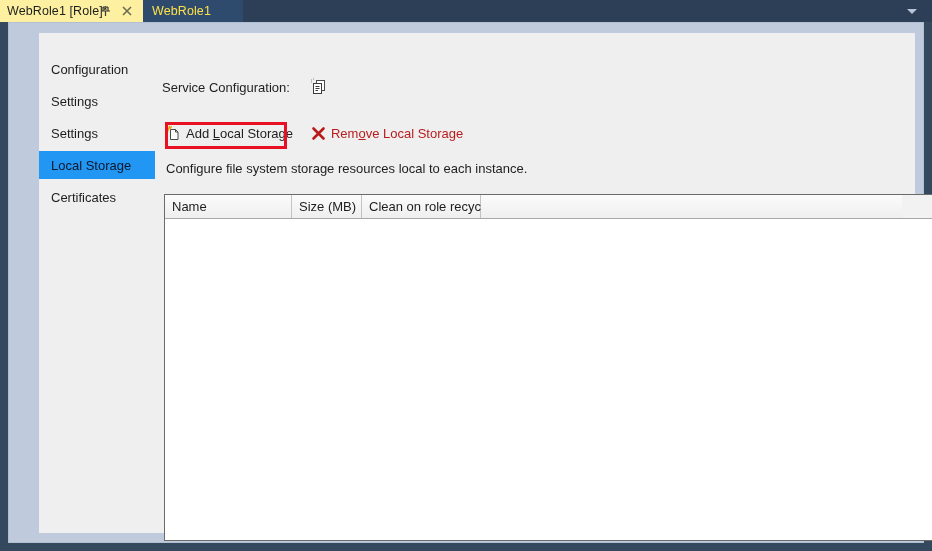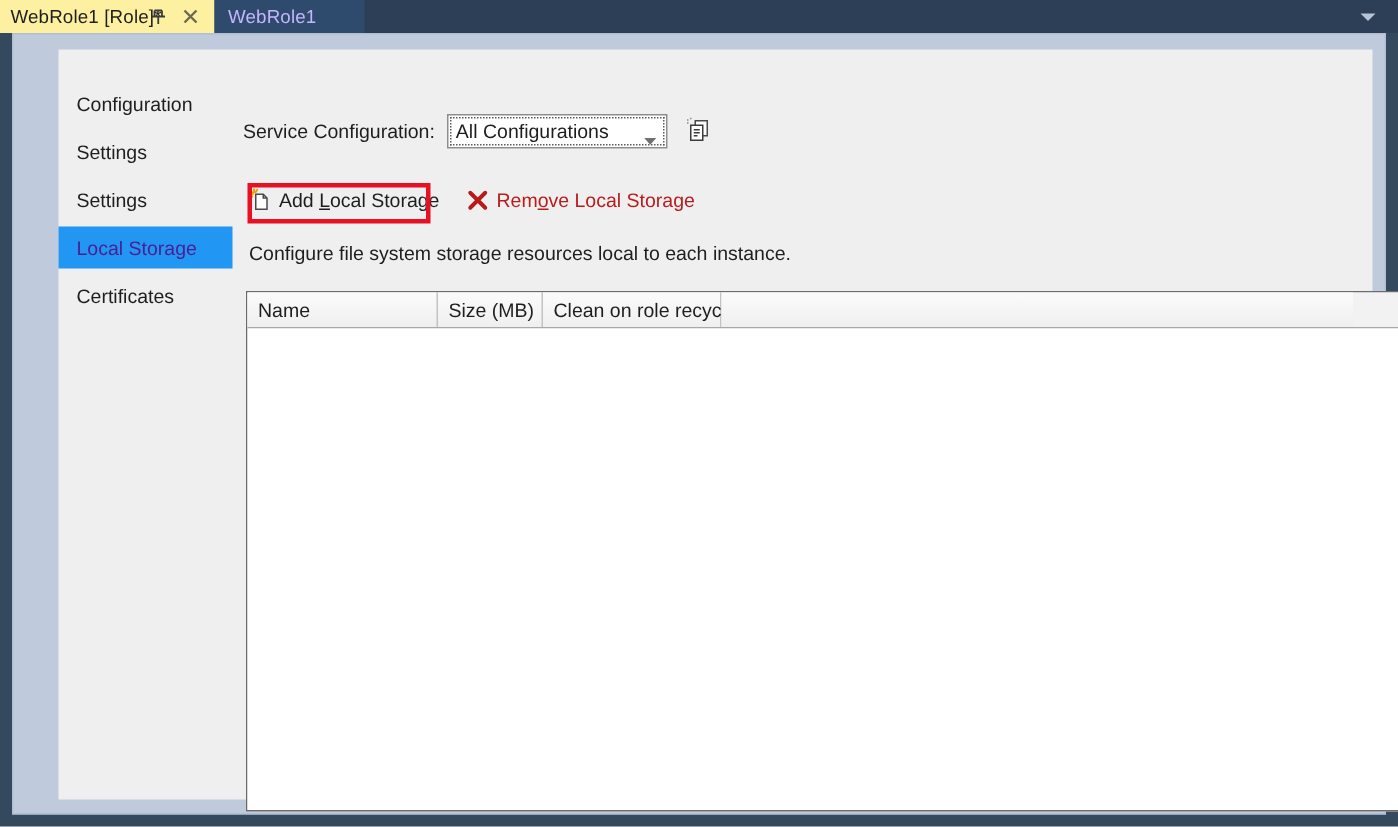--- a/index.html
+++ b/index.html
@@ -36,21 +36,21 @@
     color: #1e1e1e;
     padding-left: 7px;
   }
   .tab-active .tab-label { color: #1e1e1e; }
   .tab-inactive {
     left: 143px; width: 100px;
     background: #2e4b6e;
     color: #f0f0f0;
     padding-left: 9px;
   }
-  .tab-inactive .tab-label { color: #c4b5fd; }
+  .tab-inactive .tab-label { color: #fde047; }
   .tab-label { font-size: 12.5px; letter-spacing: 0.1px; }
 
   .pin-icon {
     position: absolute;
     left: 99px; top: 4px;
     width: 13px; height: 14px;
     cursor: pointer;
   }
   .close-icon {
     position: absolute;
@@ -97,21 +97,21 @@
     display: flex;
     align-items: center;
     padding-left: 12px;
     font-size: 13px;
     color: #1e1e1e;
     cursor: pointer;
     white-space: nowrap;
   }
   .side-item.selected {
     background: #2196f3;
-    color: #4c1d95;
+    color: #0f172a;
   }
   #side-0 { top: 0px; }
   #side-1 { top: 32px; }
   #side-2 { top: 64px; }
   #side-3 { top: 96px; }
   #side-4 { top: 128px; }
 
   
   #form-area {
     position: absolute;
@@ -291,28 +291,20 @@
     <div class="side-item" id="side-4">
       <span>Certificates</span>
     </div>
   </div>
 
   <div id="form-area">
 
     <div class="row-servicecfg">
       <span class="lbl-servicecfg">Service Configuration:</span>
 
-      <div class="combo">
-        <span>All Configurations</span>
-        <span class="combo-arrow">
-          <svg width="9" height="6" viewBox="0 0 9 6">
-            <path d="M0.5 1 L8.5 1 L4.5 5.5 Z" fill="#6f6f6f"></path>
-          </svg>
-        </span>
-      </div>
 
       <div class="cfg-copy-icon">
         <svg width="18" height="18" viewBox="0 0 18 18">
           <rect x="6.5" y="2.5" width="8" height="10" fill="#ffffff" stroke="#4a4a4a" stroke-width="1"></rect>
           <rect x="3.5" y="5.5" width="8" height="10" fill="#ffffff" stroke="#3b3b3b" stroke-width="1"></rect>
           <path d="M5.5 8.5 H9.5 M5.5 10.5 H9.5 M5.5 12.5 H8" stroke="#3b3b3b" stroke-width="1"></path>
           <path d="M1 2 h1 M1 4 h1 M3 1 h1" stroke="#8a8a8a" stroke-width="1"></path>
         </svg>
       </div>
     </div>

